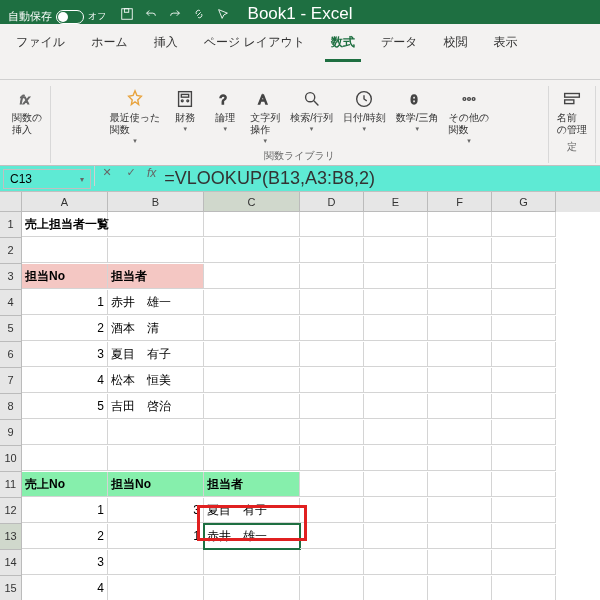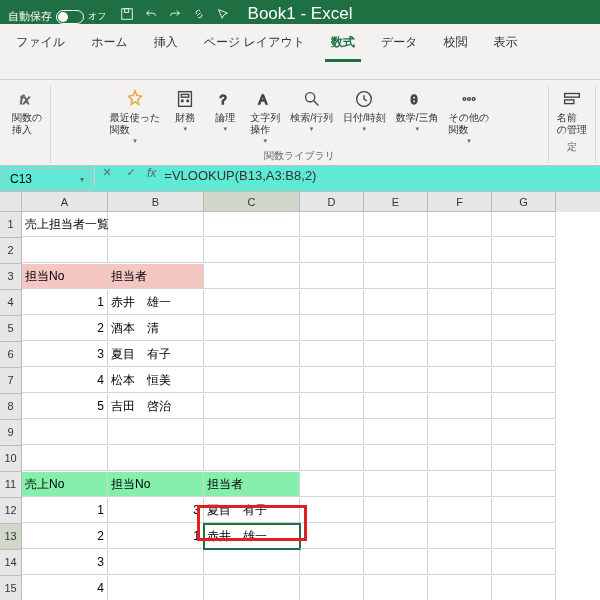--- a/index.html
+++ b/index.html
@@ -21,30 +21,30 @@
 .rbtn svg{width:22px;height:22px;margin-bottom:2px}
 .rbtn .lbl{text-align:left;line-height:1.2;white-space:pre}
 .dd{font-size:7px;color:#666;margin-top:1px}
 .glabel{font-size:10px;color:#666;margin-top:2px;text-align:center}
 .fbar{display:flex;align-items:flex-start;height:26px;border-bottom:1px solid #c0c0c0;background:#5eead4}
 .namebox{width:88px;border:1px solid #c0c0c0;margin:3px;padding:2px 6px;font-size:12px;display:flex;align-items:center;justify-content:space-between}
 .namebox::after{content:"▾";font-size:8px;color:#666}
 .fsep{width:1px;height:20px;background:#d0d0d0}
 .fxbtn{width:24px;text-align:center;color:#666;font-size:11px}
 .fxlabel{font-style:italic;font-size:12px;color:#666;padding:0 4px}
-.finput{flex:1;padding:2px 4px;font-size:13px;color:#333}
+.finput{flex:1;padding:2px 4px;font-size:18px;color:#333}
 .grid{position:relative}
 .colhdr{display:flex;background:#e6e6e6}
 .rowh{width:22px;height:20px;border-right:1px solid #bbb;border-bottom:1px solid #bbb;background:#e6e6e6}
 .ch{height:20px;border-right:1px solid #bbb;border-bottom:1px solid #bbb;text-align:center;font-size:11px;line-height:20px;color:#333}
 .row{display:flex}
 .rh{width:22px;border-right:1px solid #bbb;border-bottom:1px solid #bbb;background:#e6e6e6;text-align:center;font-size:11px;line-height:25px;color:#333}
 .cell{height:25px;border-right:1px solid #d4d4d4;border-bottom:1px solid #d4d4d4;font-size:12px;padding:0 3px;line-height:25px;overflow:hidden;white-space:nowrap}
 .cA{width:86px}.cB{width:96px}.cC{width:96px}.cD{width:64px}.cE{width:64px}.cF{width:64px}.cG{width:64px}
-.bold{font-weight:normal}
+.bold{font-weight:bold}
 .pink{background:#f4c7c3}
 .green{background:#86efac}
 .ar{text-align:right}
 .sel{outline:2px solid #1e6f41;outline-offset:-1px}
 .redbox{position:absolute;border:3px solid #e02020;pointer-events:none}
 .ch.active,.rh.active{background:#d0d8cc}
 </style>
 </head>
 <body>
 

